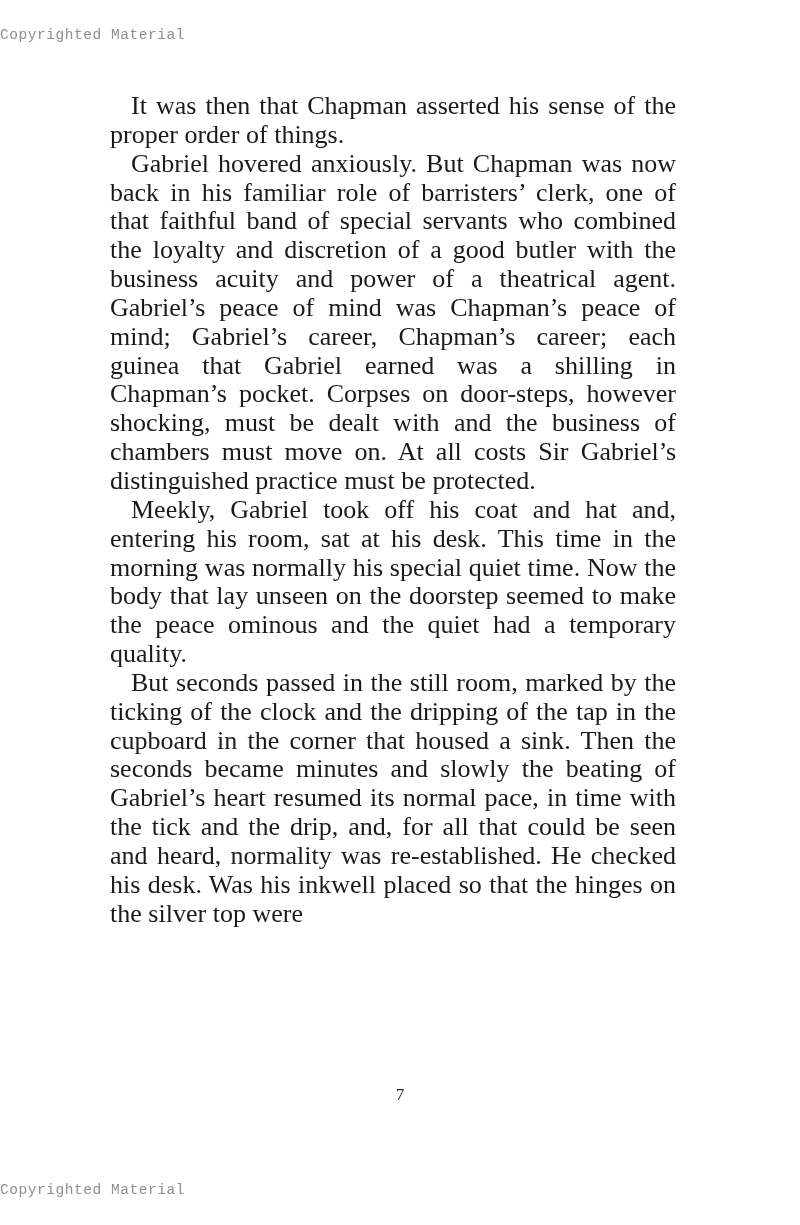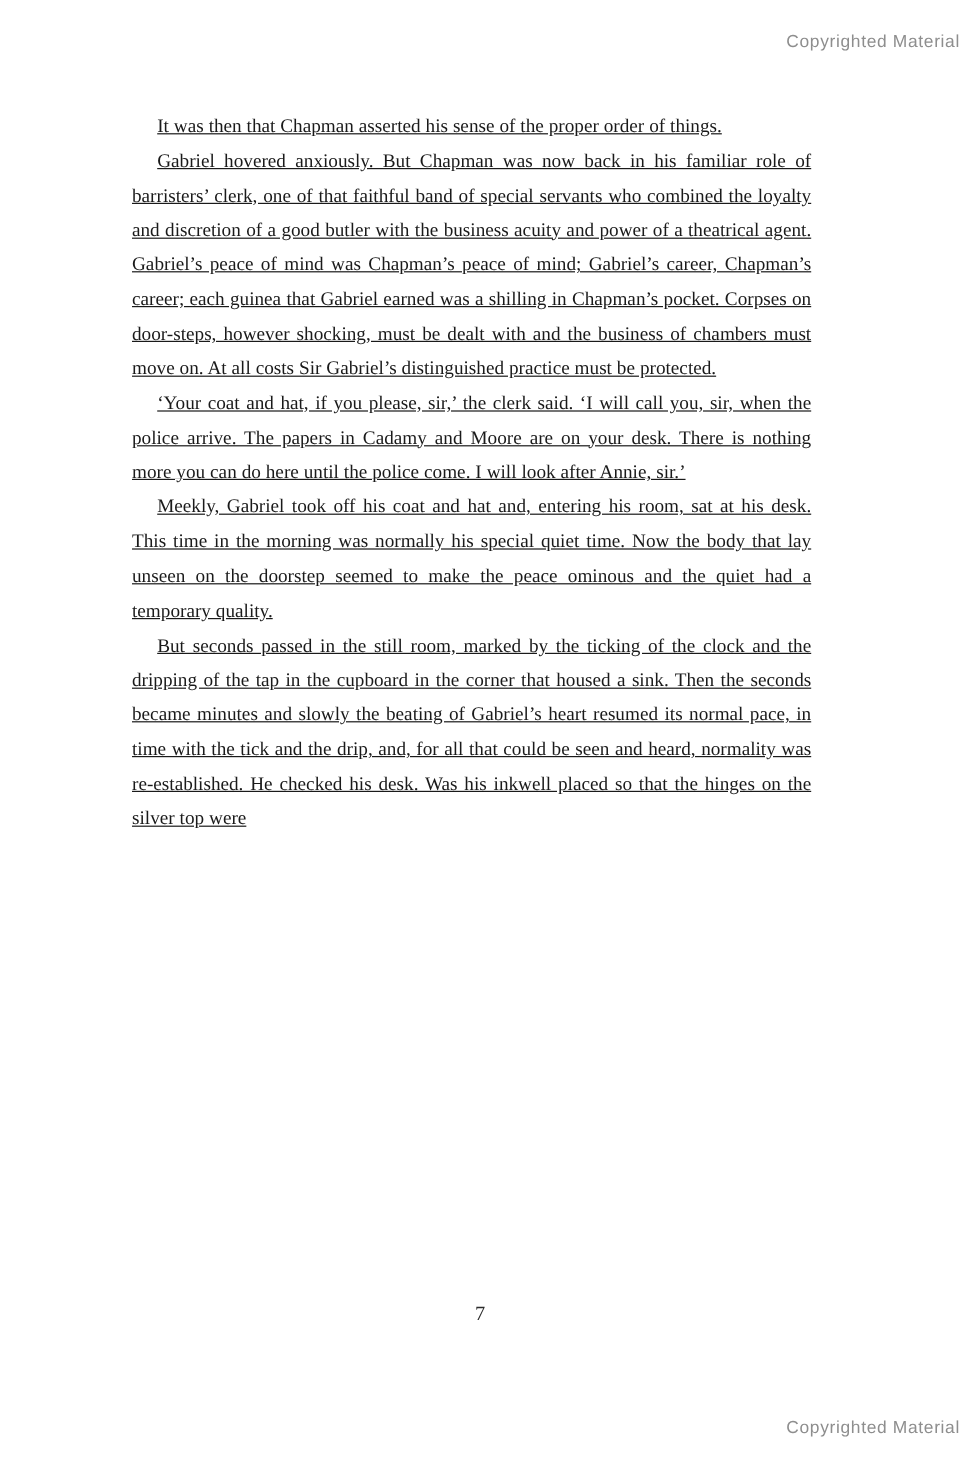--- a/index.html
+++ b/index.html
@@ -21,22 +21,22 @@
     position: absolute;
     inset: 0;
     background: #ffffff;
   }
 
   
   .watermark {
     position: absolute;
     left: 0;
     width: 100%;
-    text-align: right;
-    font-family: Liberation Sans, sans-serif;
+    text-align: left;
+    font-family: Liberation Mono, monospace;
     font-size: 14.5px;
     letter-spacing: 0.55px;
     color: #8e8e8e;
     user-select: none;
   }
   .watermark-top    { top: 27px; }
   .watermark-bottom { top: 1182px; }
 
   
   .textblock {
@@ -44,25 +44,24 @@
     left: 110px;
     top: 92px;
     width: 566px;
   }
 
   .textblock p {
     margin: 0;
     text-indent: 21px;
     text-align: justify;
     text-justify: inter-word;
-    font-size: 16px;
+    font-size: 26px;
     line-height: 28.85px;
     word-spacing: 0.1px;
     hyphens: none;
-    text-decoration: underline;
   }
   
   .textblock p.cut-off {
     text-align-last: left;
   }
 
   
   .folio {
     position: absolute;
     left: 0;
@@ -76,21 +75,20 @@
 </head>
 <body>
 
 <div class="page">
 
   <div class="watermark watermark-top">Copyrighted Material</div>
 
   <div class="textblock">
     <p>It was then that Chapman asserted his sense of the proper order of things.</p>
     <p>Gabriel hovered anxiously. But Chapman was now back in his familiar role of barristers’ clerk, one of that faithful band of special servants who combined the loyalty and discretion of a good butler with the business acuity and power of a theatrical agent. Gabriel’s peace of mind was Chapman’s peace of mind; Gabriel’s career, Chapman’s career; each guinea that Gabriel earned was a shilling in Chapman’s pocket. Corpses on door-steps, however shocking, must be dealt with and the business of chambers must move on. At all costs Sir Gabriel’s distinguished practice must be protected.</p>
-    <p>‘Your coat and hat, if you please, sir,’ the clerk said. ‘I will call you, sir, when the police arrive. The papers in Cadamy and Moore are on your desk. There is nothing more you can do here until the police come. I will look after Annie, sir.’</p>
     <p>Meekly, Gabriel took off his coat and hat and, entering his room, sat at his desk. This time in the morning was normally his special quiet time. Now the body that lay unseen on the doorstep seemed to make the peace ominous and the quiet had a temporary quality.</p>
     <p class="cut-off">But seconds passed in the still room, marked by the ticking of the clock and the dripping of the tap in the cupboard in the corner that housed a sink. Then the seconds became minutes and slowly the beating of Gabriel’s heart resumed its normal pace, in time with the tick and the drip, and, for all that could be seen and heard, normality was re-established. He checked his desk. Was his inkwell placed so that the hinges on the silver top were</p>
   </div>
 
   <div class="folio">7</div>
 
   <div class="watermark watermark-bottom">Copyrighted Material</div>
 
 </div>
 

